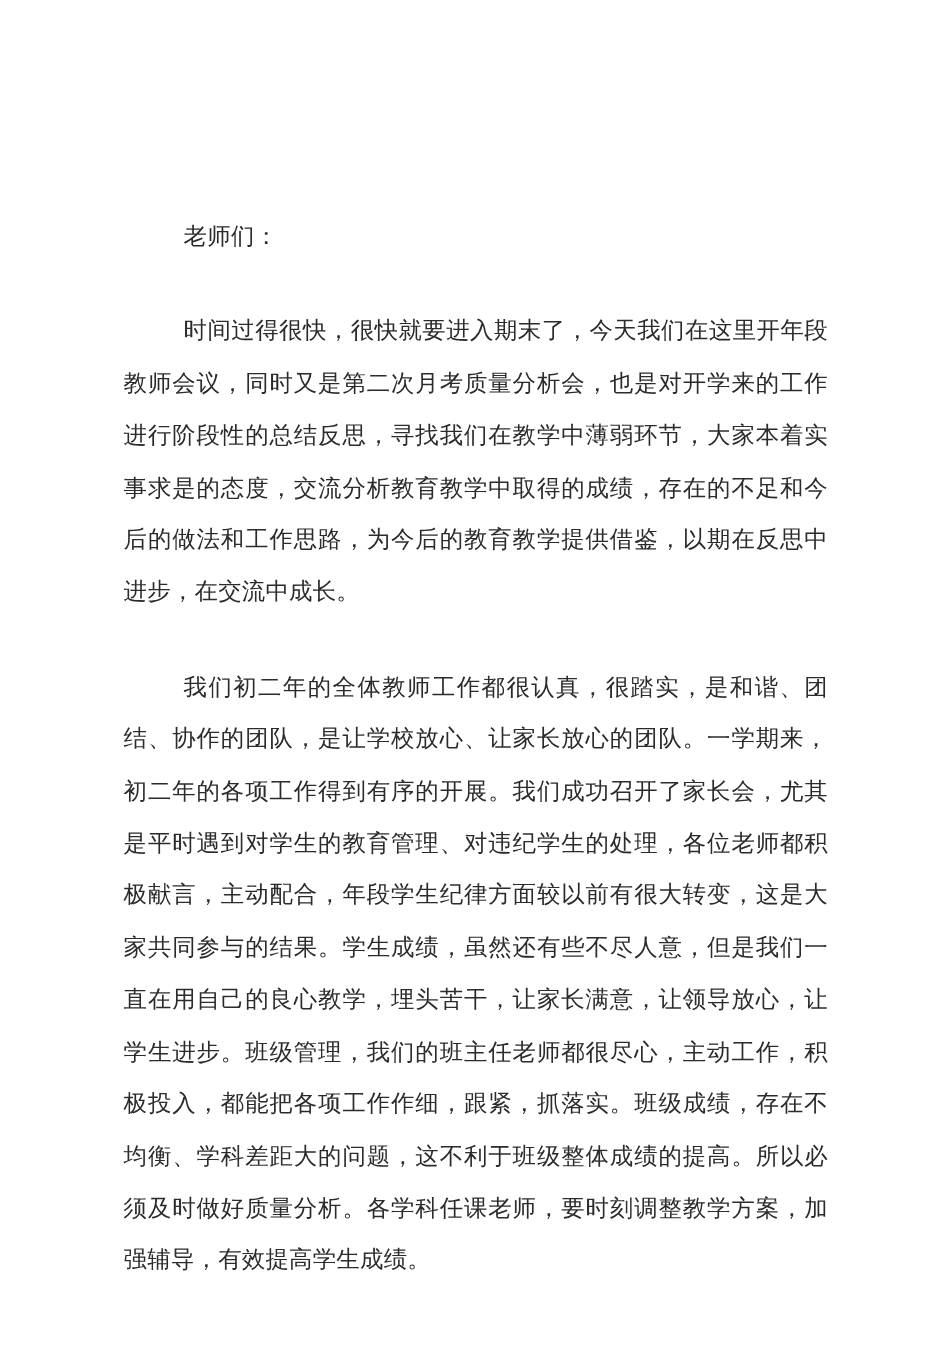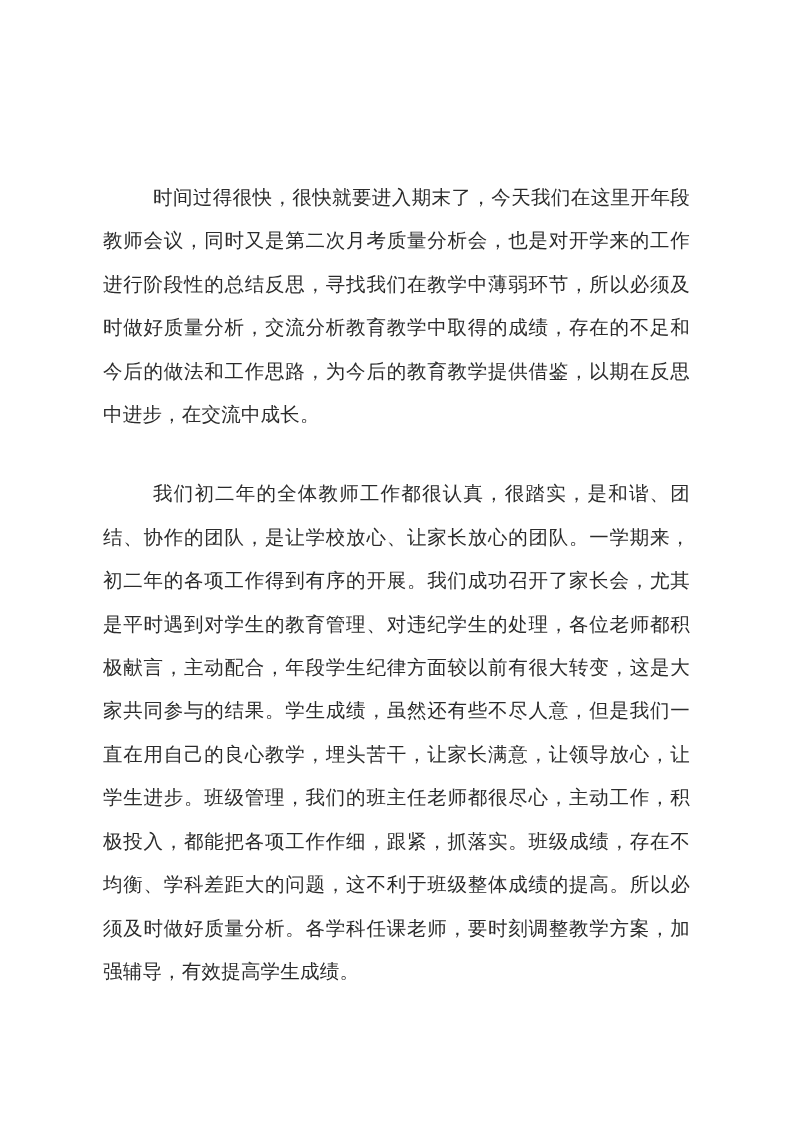--- a/index.html
+++ b/index.html
@@ -34,15 +34,16 @@
   }
   p.doc-text {
     margin: 0 0 36px 0;
     text-indent: 50px;
   }
 </style>
 </head>
 <body>
 
 <div class="page">
-  <p class="doc-text">时间过得很快，很快就要进入期末了，今天我们在这里开年段教师会议，同时又是第二次月考质量分析会，也是对开学来的工作进行阶段性的总结反思，寻找我们在教学中薄弱环节，所以必须及时做好质量分析，交流分析教育教学中取得的成绩，存在的不足和今后的做法和工作思路，为今后的教育教学提供借鉴，以期在反思中进步，在交流中成长。</p>
+  <p class="doc-text">老师们：</p>
+  <p class="doc-text">时间过得很快，很快就要进入期末了，今天我们在这里开年段教师会议，同时又是第二次月考质量分析会，也是对开学来的工作进行阶段性的总结反思，寻找我们在教学中薄弱环节，大家本着实事求是的态度，交流分析教育教学中取得的成绩，存在的不足和今后的做法和工作思路，为今后的教育教学提供借鉴，以期在反思中进步，在交流中成长。</p>
   <p class="doc-text">我们初二年的全体教师工作都很认真，很踏实，是和谐、团结、协作的团队，是让学校放心、让家长放心的团队。一学期来，初二年的各项工作得到有序的开展。我们成功召开了家长会，尤其是平时遇到对学生的教育管理、对违纪学生的处理，各位老师都积极献言，主动配合，年段学生纪律方面较以前有很大转变，这是大家共同参与的结果。学生成绩，虽然还有些不尽人意，但是我们一直在用自己的良心教学，埋头苦干，让家长满意，让领导放心，让学生进步。班级管理，我们的班主任老师都很尽心，主动工作，积极投入，都能把各项工作作细，跟紧，抓落实。班级成绩，存在不均衡、学科差距大的问题，这不利于班级整体成绩的提高。所以必须及时做好质量分析。各学科任课老师，要时刻调整教学方案，加强辅导，有效提高学生成绩。</p>
 </div>
 
 </body></html>

